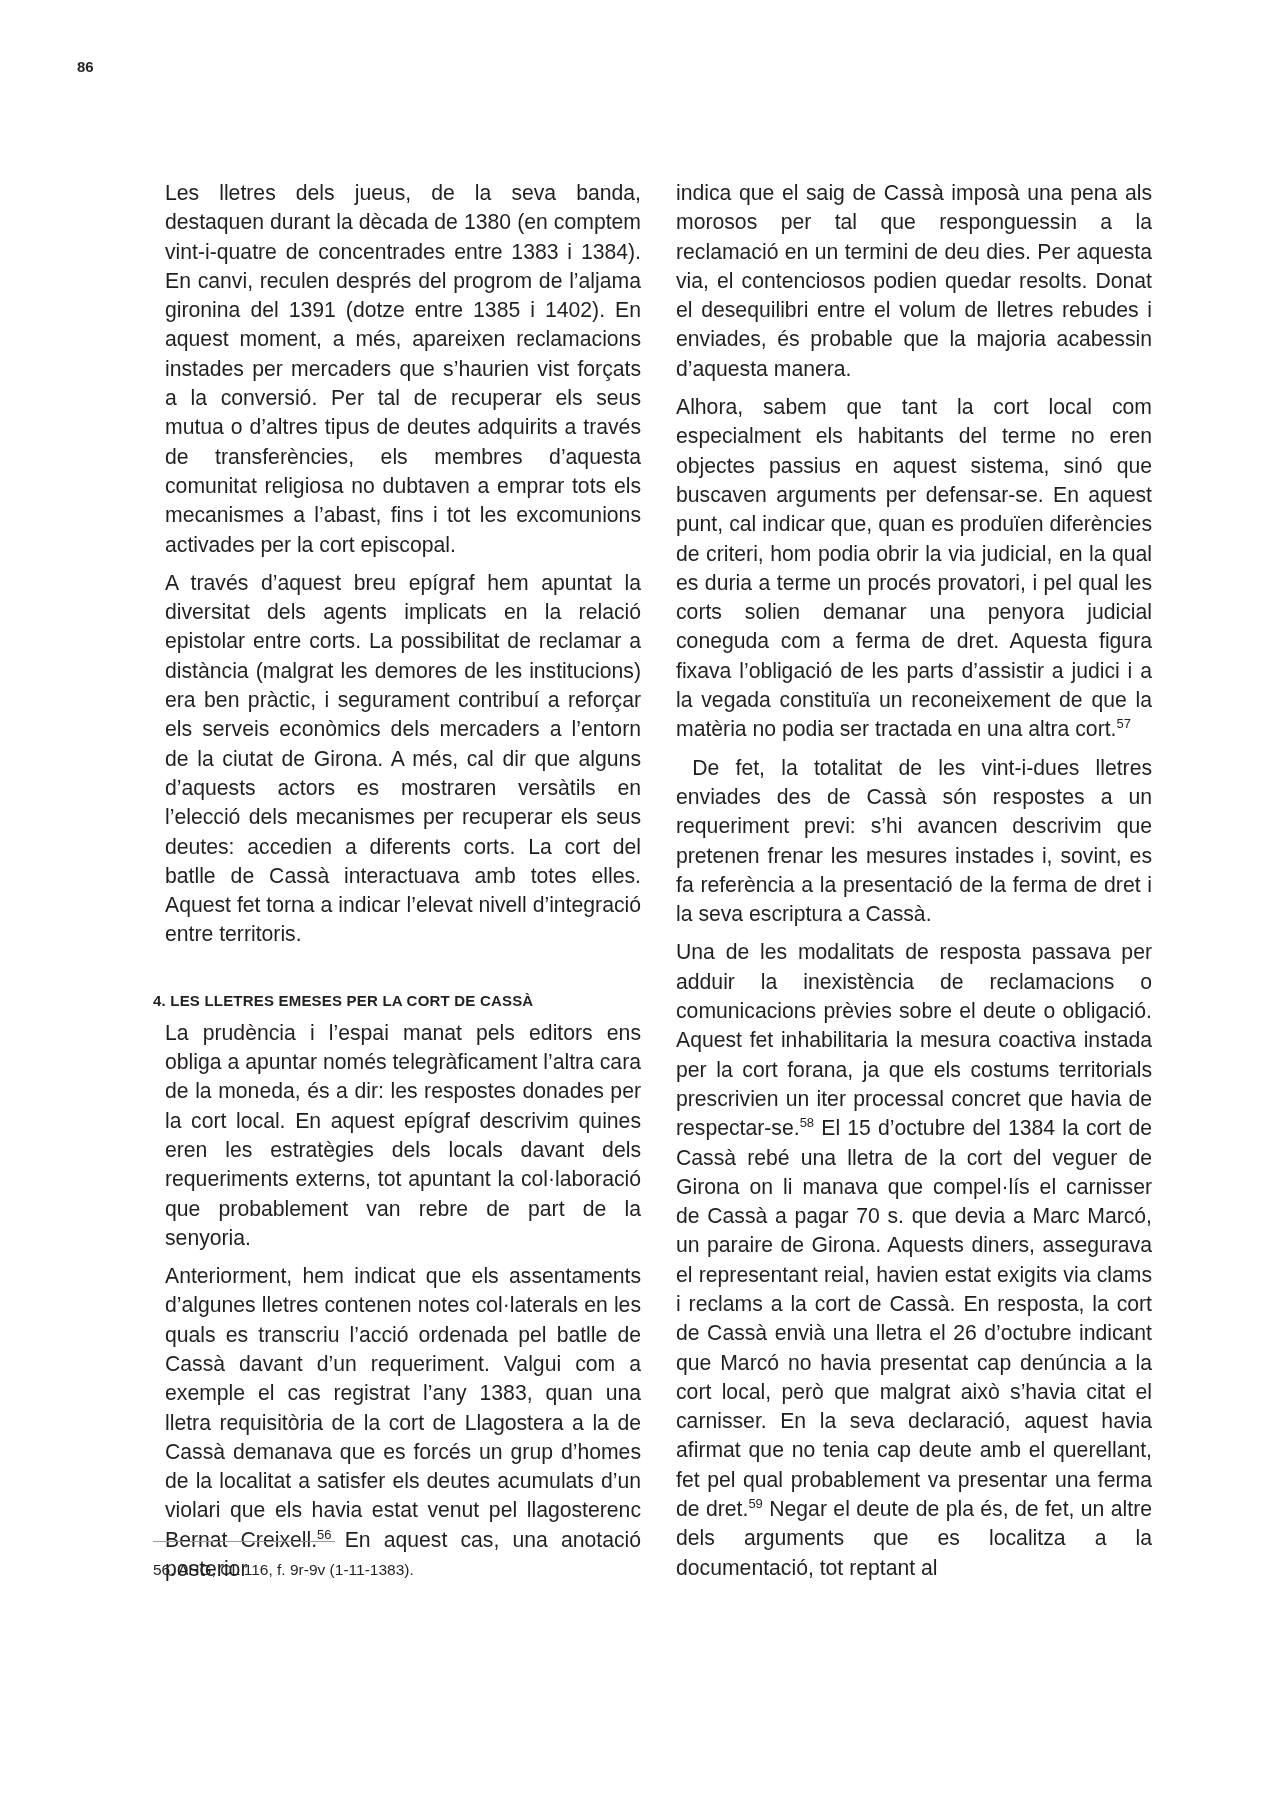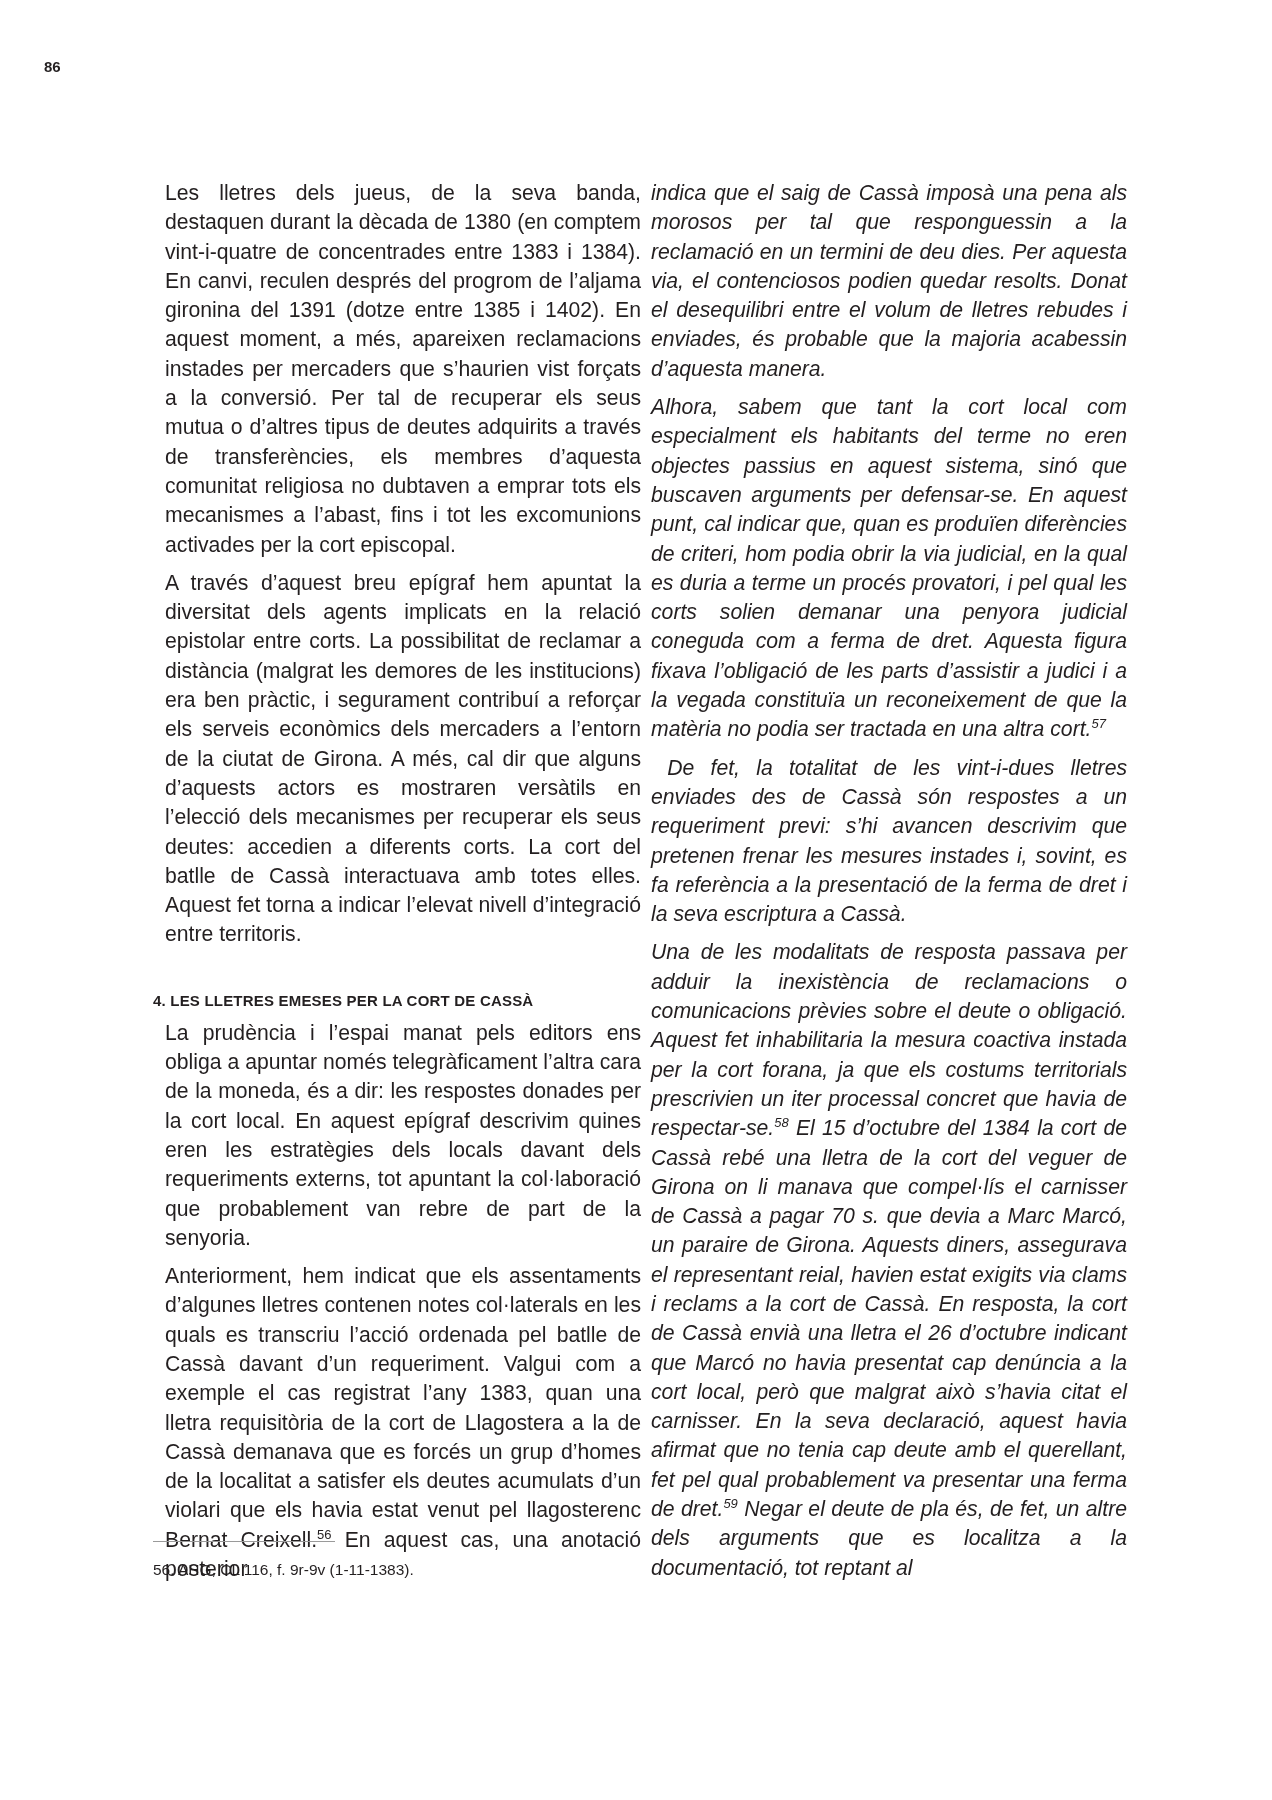--- a/index.html
+++ b/index.html
@@ -1,21 +1,21 @@
 <!DOCTYPE html>
 <html><head>
 <meta charset="utf-8">
 <style>
   html, body { margin: 0; padding: 0; background: #ffffff; }
   body { width: 1272px; height: 1800px; position: relative; overflow: hidden;
          font-family: "Liberation Sans", sans-serif; color: #231f20; }
-  .page-number { position: absolute; left: 44px; top: 58px; font-size: 15px; font-weight: bold; color: #231f20; }
+  .page-number { position: absolute; left: 77px; top: 58px; font-size: 15px; font-weight: bold; color: #231f20; }
   .col { position: absolute; top: 178px; width: 488px; font-size: 21.2px; line-height: 29.3px; }
   .col-left { left: 153px; }
-  .col-right { left: 639px; font-style: italic; }
+  .col-right { left: 664px; }
   .col p { margin: 0 0 9px 12px; text-align: justify; hyphens: none; }
   .col p.indent-space::before { content: "\00a0"; }
   .heading { margin: 38px 0 4px 0; font-weight: bold; font-size: 15px; line-height: 27px; letter-spacing: 0.2px; text-transform: uppercase; text-align: justify; }
   sup { font-size: 13px; line-height: 0; vertical-align: 8px; }
   .footnote-rule { position: absolute; left: 153px; top: 1541px; width: 182px; height: 1px; background: #9a9a9a; }
   .footnotes { position: absolute; left: 153px; top: 1556px; width: 600px; font-size: 15.5px; line-height: 27px; color: #231f20; }
   .footnotes div { margin: 0; }
 </style>
 </head>
 <body>

